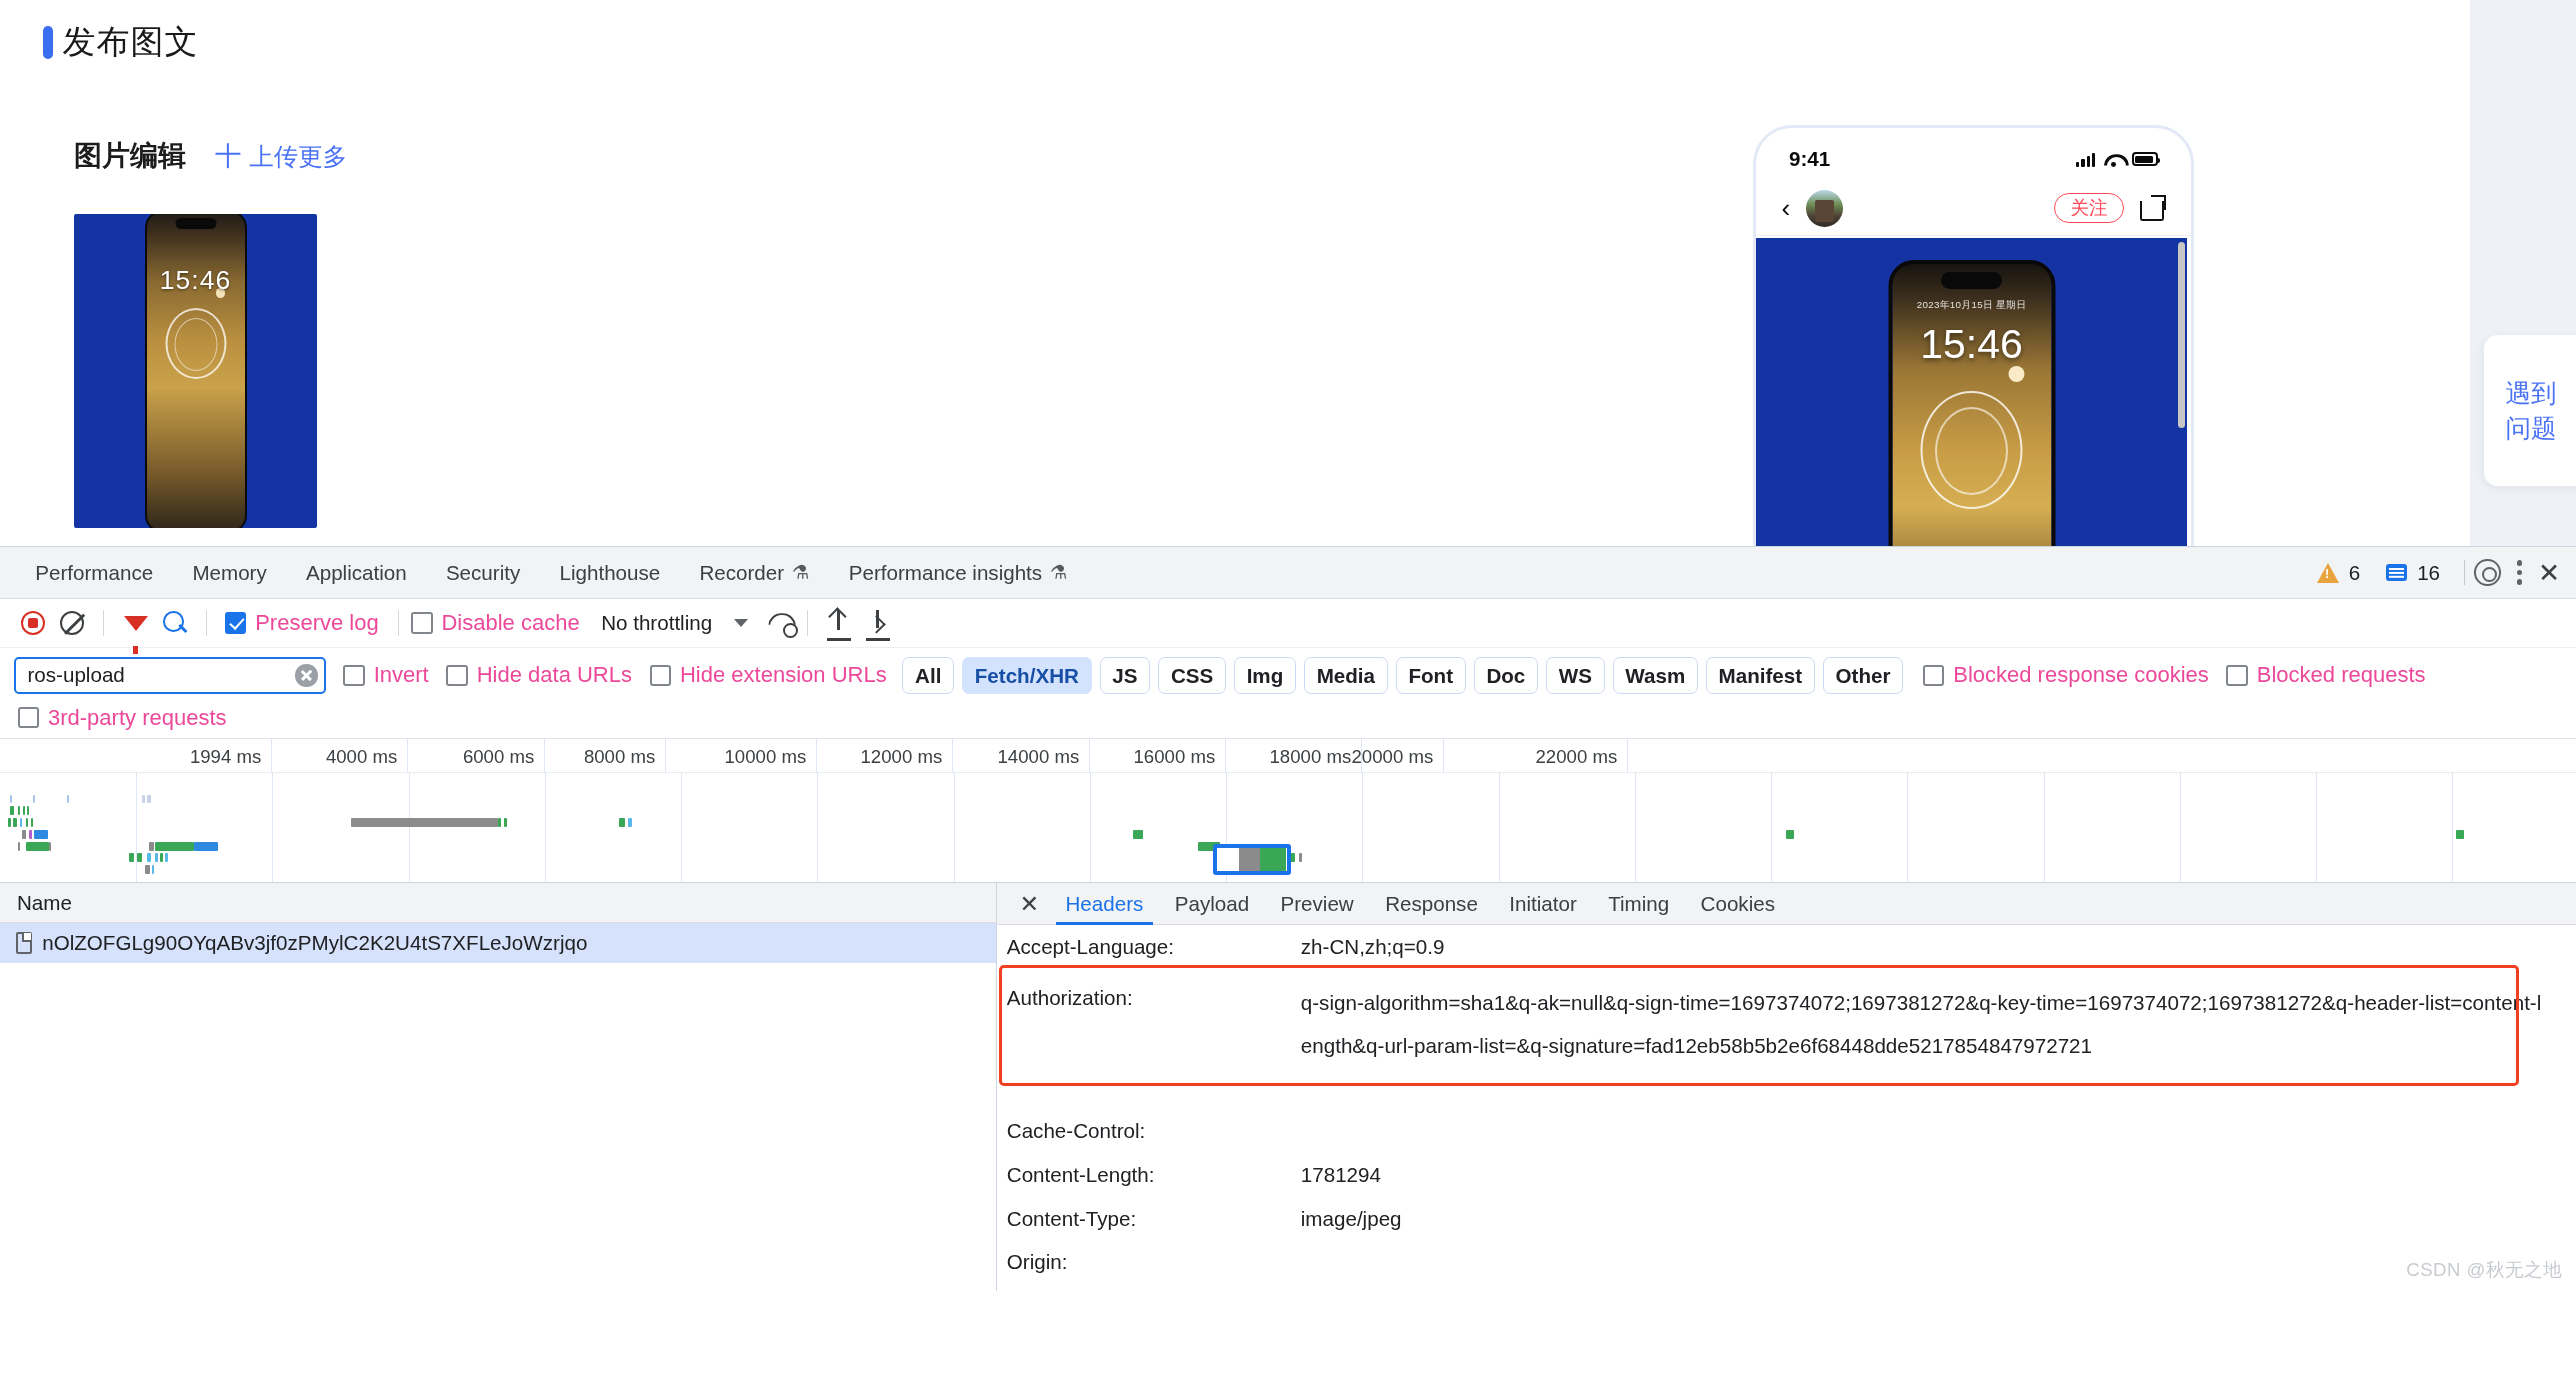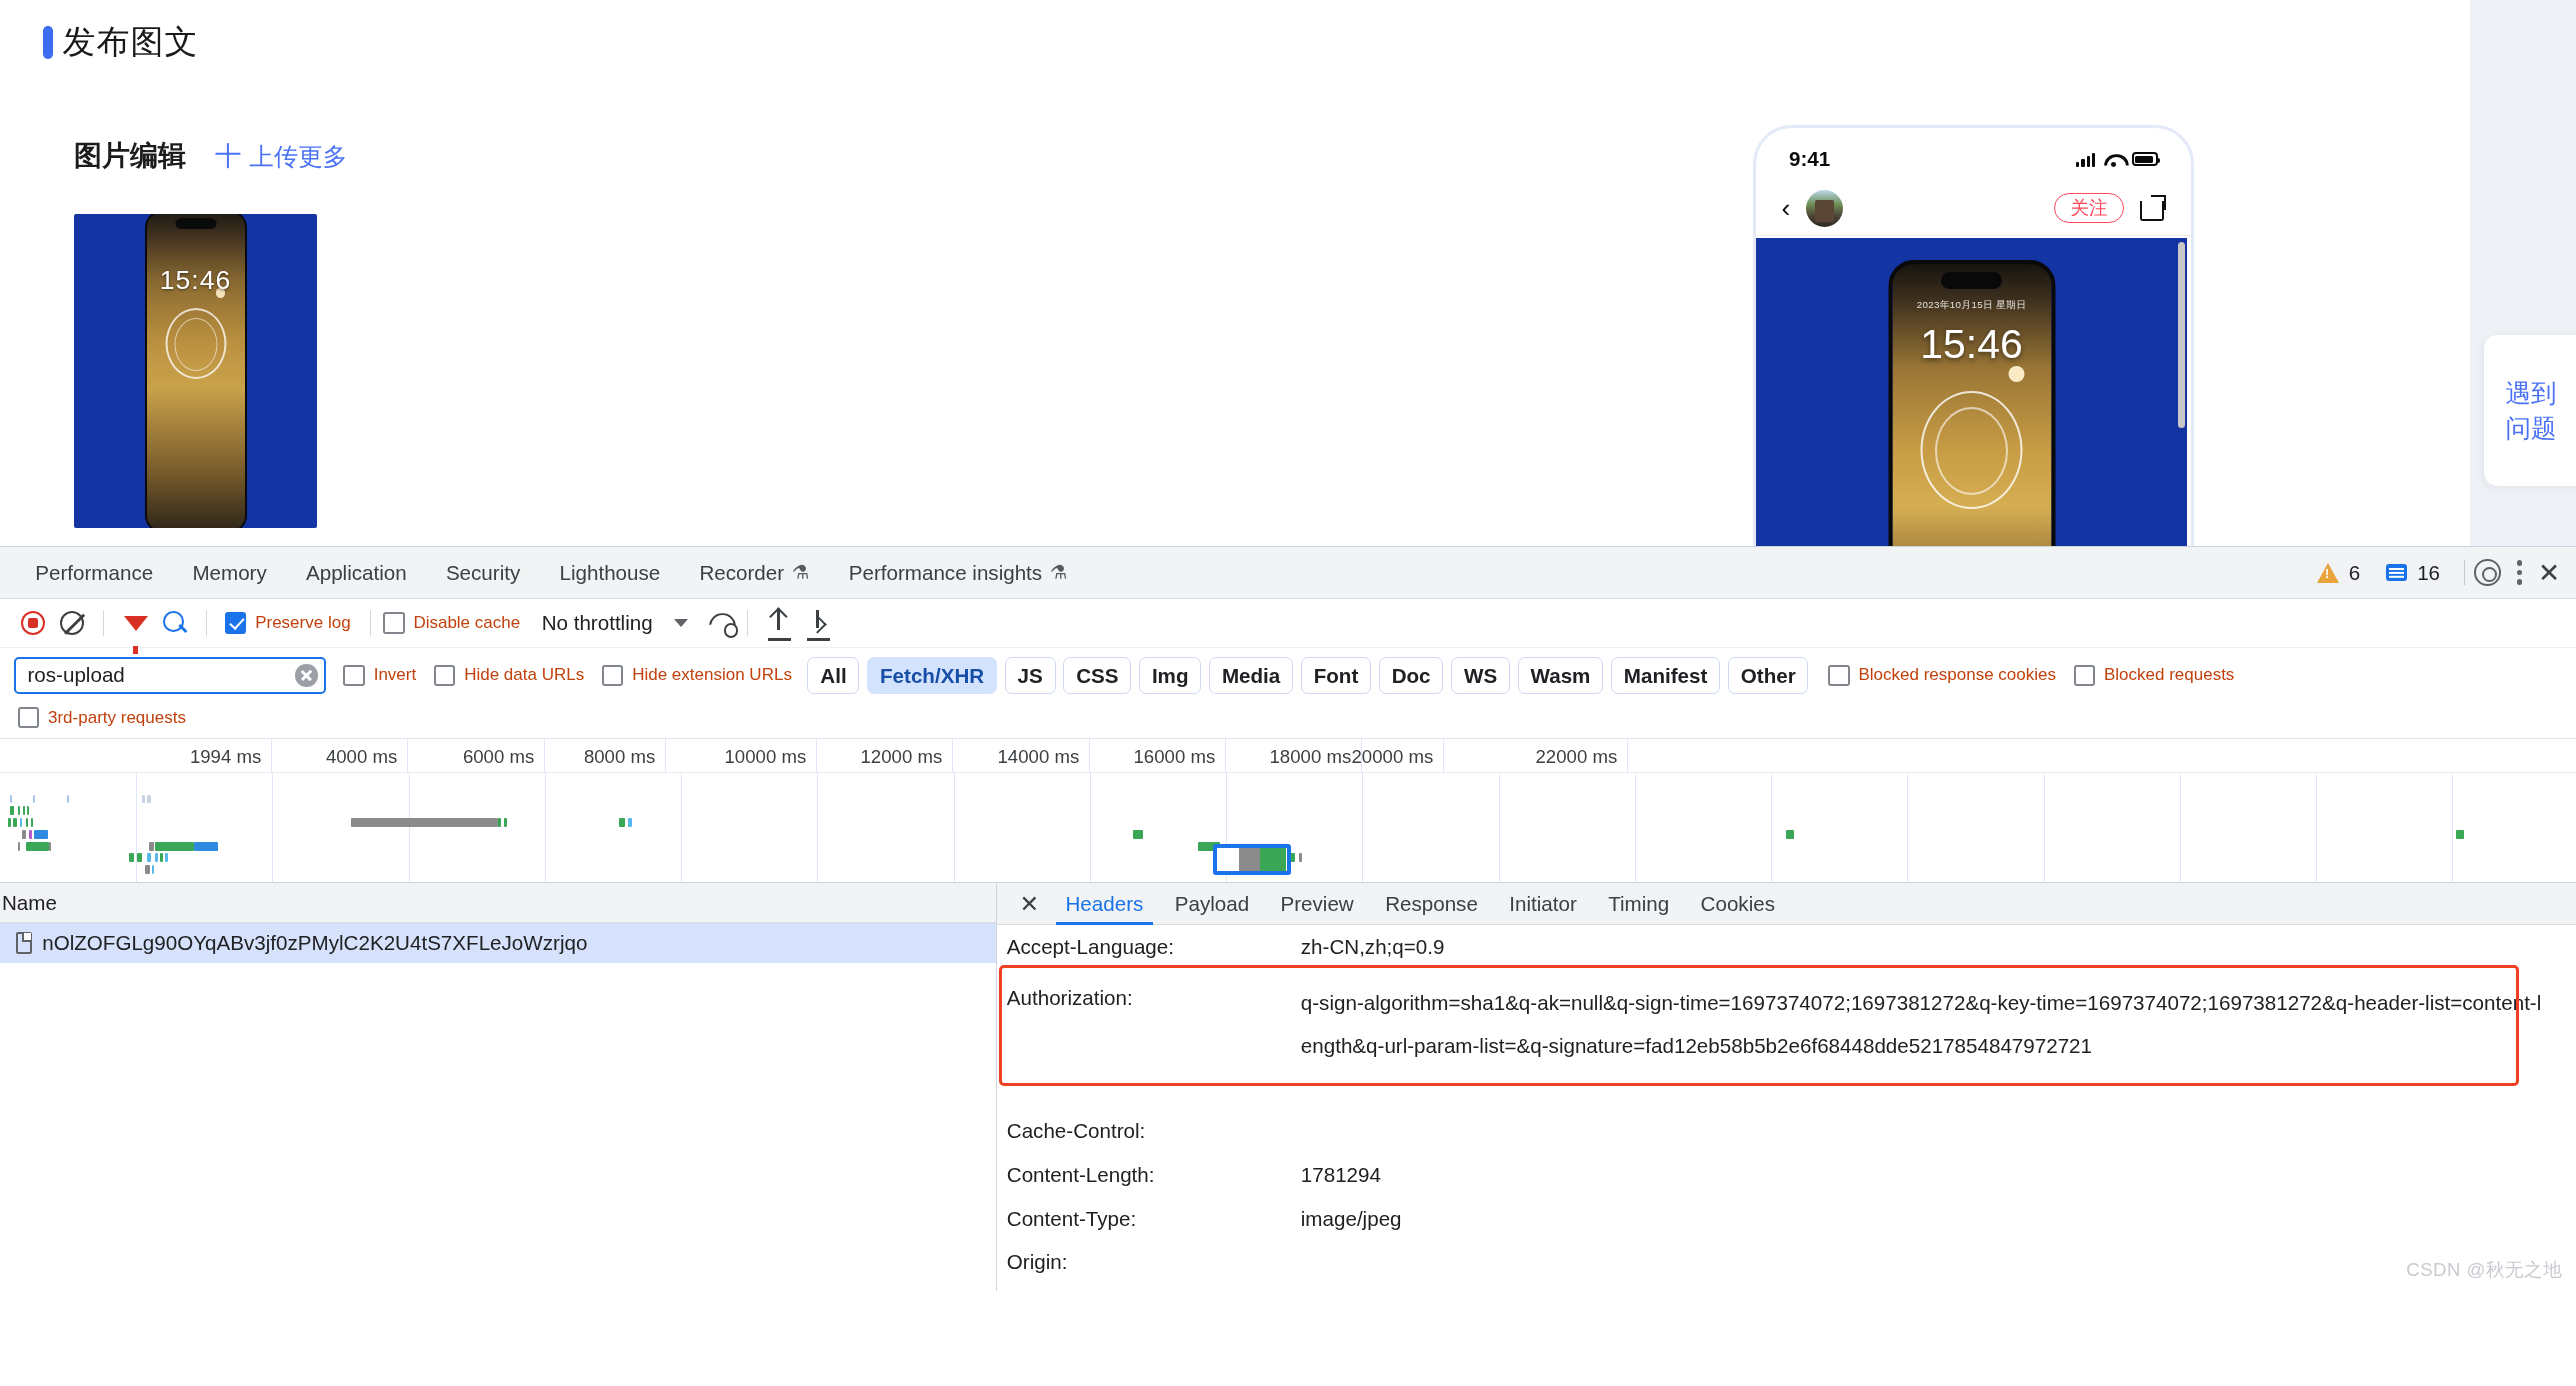--- a/index.html
+++ b/index.html
@@ -192,21 +192,21 @@
   .search-ico::before{content:"";position:absolute;left:0;top:0;width:16.7px;height:16.7px;border:2.7px solid #1a73e8;border-radius:50%;}
   .search-ico::after{content:"";position:absolute;left:14.7px;top:15.7px;width:9.8px;height:2.7px;background:#1a73e8;transform:rotate(45deg);}
   .tsep { width:1px; height:25.5px; background:#d4d7dc; margin: 0 11.8px; }
   .cbx {
     width: 21.6px; height: 21.6px; border: 2px solid #80868b; border-radius: 2.9px; background: #fff;
     display: inline-block; vertical-align: middle; flex: none;
   }
   .cbx.on { background: #1a73e8; border-color: #1a73e8; position: relative; }
   .cbx.on::after{content:"";position:absolute;left:5.9px;top:1px;width:5.9px;height:11.8px;border:solid #fff;border-width:0 2.9px 2.9px 0;transform:rotate(42deg);}
   .cb-row { display:flex; align-items:center; gap: 8.8px; margin-right: 7.8px; }
-  .cb-label { font-size: 17px; color: #c2410c; white-space: nowrap; }
+  .cb-label { font-size: 22px; color: #ec4899; white-space: nowrap; }
   .throttle { font-size: 20.6px; color: #202124; margin-left: 13.7px; }
   .caret { width:0;height:0;border-left:7.8px solid transparent;border-right:7.8px solid transparent;border-top:8.8px solid #5f6368;margin-left:21.6px;}
   .wifi-gear { width: 27.4px; height: 23.5px; position: relative; margin-left: 19.6px; }
   .wifi-gear::before{content:"";position:absolute;left:1px;top:2px;width:23.5px;height:23.5px;border:2.9px solid #3c4043;border-radius:50%;clip-path:polygon(0 0,100% 0,100% 42%,0 42%);}
   .wifi-gear::after{content:"";position:absolute;left:15.7px;top:11.8px;width:10.8px;height:10.8px;border:2.5px solid #3c4043;border-radius:50%;background:#fff;}
   .arr-up, .arr-dn { width: 23.5px; height: 25.5px; position: relative; }
   .arr-up::before{content:"";position:absolute;left:9.8px;top:0;width:2.7px;height:19.6px;background:#3c4043;}
   .arr-up::after{content:"";position:absolute;left:3.9px;top:0;width:10.8px;height:10.8px;border-top:2.7px solid #3c4043;border-left:2.7px solid #3c4043;transform:rotate(45deg);}
   .arr-dn::before{content:"";position:absolute;left:9.8px;top:0;width:2.7px;height:17.6px;background:#3c4043;}
   .arr-dn::after{content:"";position:absolute;left:3.9px;top:7.8px;width:10.8px;height:10.8px;border-bottom:2.7px solid #3c4043;border-right:2.7px solid #3c4043;transform:rotate(-45deg);}
@@ -254,21 +254,21 @@
     position: absolute; border: 4.9px solid #1a73e8; border-radius: 2.9px; overflow: hidden; display: flex;
   }
   .sel-window i { display:block; height: 100%; }
 
   .lists { position: relative; height: 408px; display: flex; }
   .name-col {
     width: 997px; border-right: 1px solid #cfd5e0; background: #fff; overflow: hidden;
   }
   .name-head {
     height: 40px; background: #f1f3f4; border-bottom: 1px solid #d9dce0;
-    display: flex; align-items: center; padding-left: 2px; font-size: 20.6px; color: #202124;
+    display: flex; align-items: center; padding-left: 17px; font-size: 20.6px; color: #202124;
   }
   .name-row {
     height: 40px; display: flex; align-items: center; gap: 9.8px; padding-left: 15.7px;
     background: #d6e2fb; font-size: 20.6px; color: #202124;
   }
   .doc-ico {
     width: 16.7px; height: 21.6px; border: 2px solid #5f6368; border-radius: 2px; position: relative; flex:none;
   }
   .doc-ico::after{content:"";position:absolute;right:-1px;top:-1px;width:6.9px;height:6.9px;background:#fff;border-left:2px solid #5f6368;border-bottom:2px solid #5f6368;}
 

